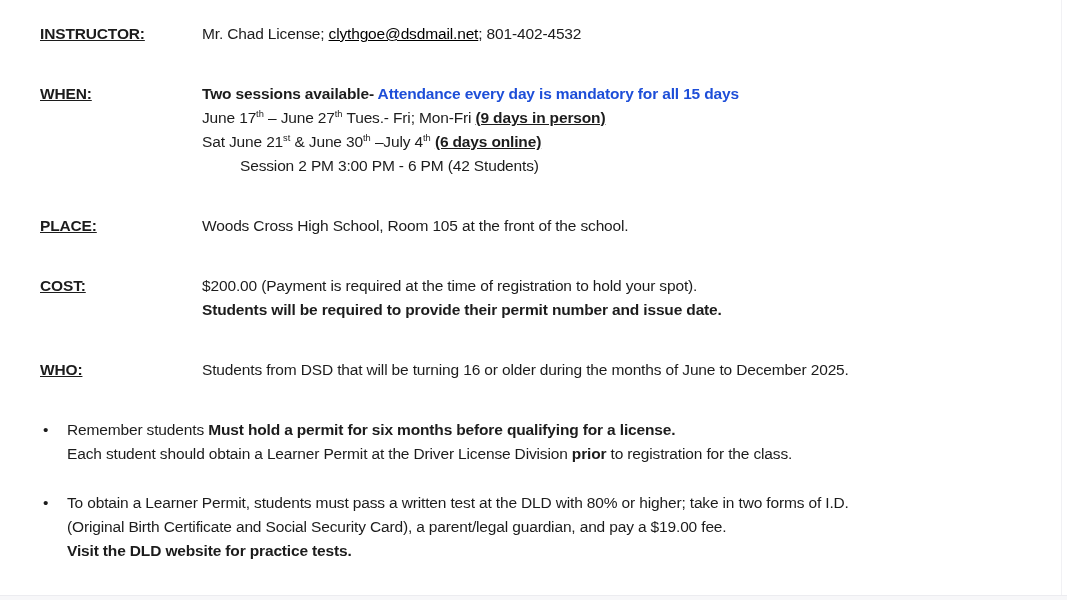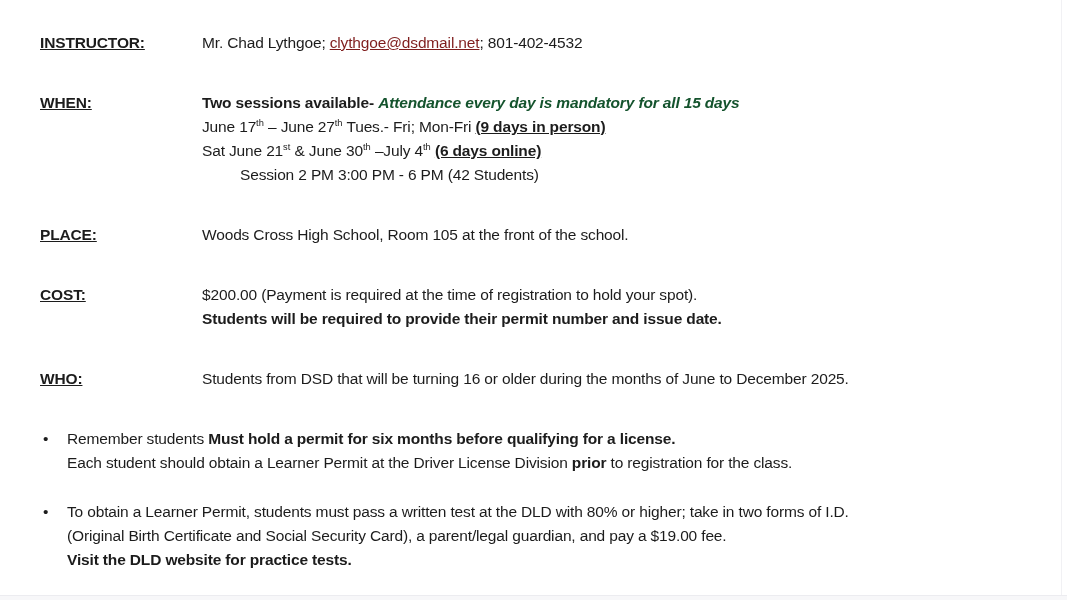--- a/index.html
+++ b/index.html
@@ -8,35 +8,35 @@
     position:relative;
     width:1067px; height:600px;
     background:#ffffff;
     overflow:hidden;
     font-family:"Liberation Sans","DejaVu Sans",sans-serif;
     font-size:15.5px;
     line-height:24px;
     letter-spacing:-0.15px;
     color:#1c1c1c;
   }
-  .doc { position:absolute; left:40px; top:31px; width:990px; }
+  .doc { position:absolute; left:40px; top:22px; width:990px; }
   .row { display:flex; }
   .label {
     flex:0 0 162px;
     font-weight:bold;
     text-decoration:underline;
     white-space:nowrap;
   }
   .content { flex:1 1 auto; min-width:0; }
   .line { white-space:nowrap; }
   .indent { padding-left:38px; }
   .b { font-weight:bold; }
   .u { text-decoration:underline; }
-  .red { color:#14532d;font-style:italic; }
-  .link { color:#7f1d1d; cursor:pointer; }
+  .red { color:#1d4ed8; }
+  .link { color:#000000; cursor:pointer; }
   sup { font-size:60%; vertical-align:super; line-height:0; letter-spacing:0; }
   .gap24 { margin-top:36px; }
   .gap25 { margin-top:25px; }
   .gap36 { margin-top:36px; }
   .bullet { display:flex; }
   .dot { flex:0 0 27px; padding-left:3px; }
   .btext { flex:1 1 auto; min-width:0; }
   .edge-bottom {
     position:absolute; left:0; right:0; bottom:0; height:5px;
     background:#f7f7f9; border-top:1px solid #ececf0;
@@ -47,21 +47,21 @@
   }
 </style>
 </head>
 <body>
 
 <div class="page">
   <div class="doc">
 
     <div class="row">
       <div class="label">INSTRUCTOR:</div>
-      <div class="content line"><span>Mr. Chad Lythgoe; </span><a class="link" href="#">clythgoe@dsdmail.net</a><span>; 801-402-4532</span></div>
+      <div class="content line"><span>Mr. Chad License; </span><a class="link" href="#">clythgoe@dsdmail.net</a><span>; 801-402-4532</span></div>
     </div>
 
     <div class="row gap24">
       <div class="label">WHEN:</div>
       <div class="content">
         <div class="line"><span class="b">Two sessions available- </span><span class="b red">Attendance every day is mandatory for all 15 days</span></div>
         <div class="line"><span>June 17</span><sup>th</sup><span> – June 27</span><sup>th</sup><span> Tues.- Fri; Mon-Fri </span><span class="b u">(9 days in person)</span></div>
         <div class="line"><span>Sat June 21</span><sup>st</sup><span> &amp; June 30</span><sup>th</sup><span> –July 4</span><sup>th</sup><span> </span><span class="b u">(6 days online)</span></div>
         <div class="line indent">Session 2 PM 3:00 PM - 6 PM (42 Students)</div>
       </div>

